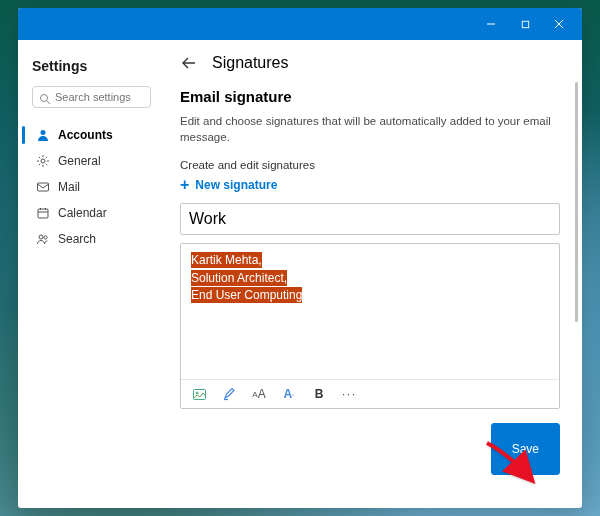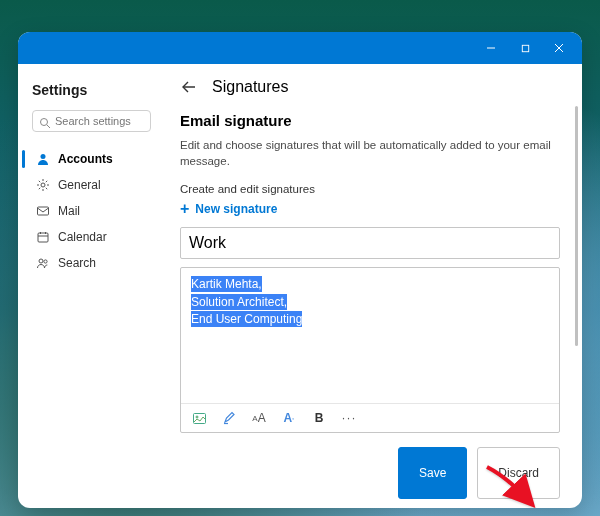--- a/index.html
+++ b/index.html
@@ -1,18 +1,18 @@
 <!DOCTYPE html>
 <html><head>
 <meta charset="utf-8">
 <style>
   * { box-sizing: border-box; margin: 0; padding: 0; font-family: "Segoe UI", -apple-system, sans-serif; }
   body { width: 600px; height: 516px; overflow: hidden; background: linear-gradient(135deg, #0a6b5e 0%, #2a8a7a 15%, #6aa885 30%, #3a7a6a 50%, #1a5a8a 70%, #4a7a9a 100%); position: relative; }
   .bgimg { position:absolute; inset:0; background: radial-gradient(circle at 80% 60%, #7ab8d8 0%, transparent 40%), radial-gradient(circle at 20% 80%, #2a6a5a 0%, transparent 50%), linear-gradient(180deg, #0a5a4a 0%, #1a6a8a 60%, #6aa8c8 100%); }
-  .window { position: absolute; top: 8px; left: 18px; right: 18px; bottom: 8px; background: #fff; border-radius: 12px; overflow: hidden; display: flex; flex-direction: column; box-shadow: 0 8px 24px rgba(0,0,0,.2); margin-top: 24px; }
+  .window { position: absolute; top: 8px; left: 18px; right: 18px; bottom: 8px; background: #fff; border-radius: 3px; overflow: hidden; display: flex; flex-direction: column; box-shadow: 0 8px 24px rgba(0,0,0,.2); }
   .titlebar { height: 32px; background: #0078d4; display: flex; justify-content: flex-end; align-items: center; padding-right: 6px; }
   .titlebar .winbtn { width: 34px; height: 32px; display: flex; align-items: center; justify-content: center; color: #fff; font-size: 12px; cursor: pointer; }
   .winbtn svg { stroke: #fff; fill: none; stroke-width: 1; }
   .body { flex: 1; display: flex; overflow: hidden; }
   .sidebar { width: 144px; padding: 18px 10px 10px 14px; border-right: 1px solid transparent; }
   .sidebar h1 { font-size: 14px; font-weight: 600; color: #1a1a1a; margin-bottom: 12px; }
   .search { display: flex; align-items: center; border: 1px solid #d0d0d0; border-radius: 4px; padding: 4px 6px; margin-bottom: 14px; background: #fff; }
   .search input { border: none; outline: none; font-size: 11px; width: 100%; color: #666; background: transparent; }
   .search .sicon { width: 12px; height: 12px; margin-right: 4px; color: #888; }
   .navlist { list-style: none; }
@@ -26,21 +26,21 @@
   .back { width: 18px; height: 18px; margin-right: 14px; cursor: pointer; color:#333; }
   .mainhead h2 { font-size: 16px; font-weight: 400; }
   .section h3 { font-size: 15px; font-weight: 600; margin-bottom: 8px; }
   .desc { font-size: 11.5px; color: #4a4a4a; line-height: 1.4; margin-bottom: 14px; }
   .subhead { font-size: 11.5px; color: #333; margin-bottom: 6px; }
   .newsig { color: #0078d4; font-size: 12px; font-weight: 600; display: flex; align-items: center; cursor: pointer; margin-bottom: 10px; }
   .newsig .plus { font-size: 16px; margin-right: 6px; line-height: 1; }
   .signame { width: 100%; border: 1px solid #c6c6c6; padding: 6px 8px; font-size: 16px; border-radius: 2px; margin-bottom: 8px; outline: none; }
   .editor { border: 1px solid #c6c6c6; border-radius: 2px; height: 166px; display:flex; flex-direction:column; }
   .editor-content { flex:1; padding: 8px 10px; font-size: 12px; color: #fff; line-height: 1.45; }
-  .editor-content span { background: #3b82f6; padding: 1px 0; }
+  .editor-content span { background: #c2410c; padding: 1px 0; }
   .editor-toolbar { border-top: 1px solid #e6e6e6; padding: 6px 10px; display:flex; align-items:center; gap:14px; color:#555; }
   .tb { width:16px; height:16px; display:flex; align-items:center; justify-content:center; font-size:12px; cursor:pointer; }
   .footer-btns { display:flex; justify-content:flex-end; gap:10px; margin-top:14px; }
   .btn { padding: 18px 20px; font-size: 12px; border-radius: 3px; cursor: pointer; border:1px solid; }
   .btn-primary { background:#0078d4; color:#fff; border-color:#0078d4; }
   .btn-secondary { background:#fff; color:#333; border-color:#c6c6c6; }
   .scrollbar { position:absolute; right:4px; top:42px; width:3px; height:240px; background:#c0c0c0; border-radius:2px; }
   .arrow { position:absolute; pointer-events:none; }
   .arrow svg { filter: drop-shadow(0 1px 1px rgba(0,0,0,.2)); }
 </style>
@@ -187,21 +187,20 @@
             <span class="tb" style="color:#48d; font-weight:600; position:relative;">
               A<sup style="font-size:7px;">◦</sup>
             </span>
             <span class="tb" style="font-weight:700; color:#333;">B</span>
             <span class="tb" style="letter-spacing:1px;">···</span>
           </div>
         </div>
 
         <div class="footer-btns">
           <button class="btn btn-primary">Save</button>
-          <button class="btn btn-secondary">Discard</button>
         </div>
       </div>
 
       <div class="arrow" style="left:320px; top:398px;">
         <svg width="60" height="50" viewBox="0 0 60 50">
           <defs>
               <marker id="ah" markerWidth="8" markerHeight="8" refX="6" refY="4" orient="auto">
                 <polygon points="0 0, 8 4, 0 8" fill="#e81123"></polygon>
               </marker>
             </defs>

